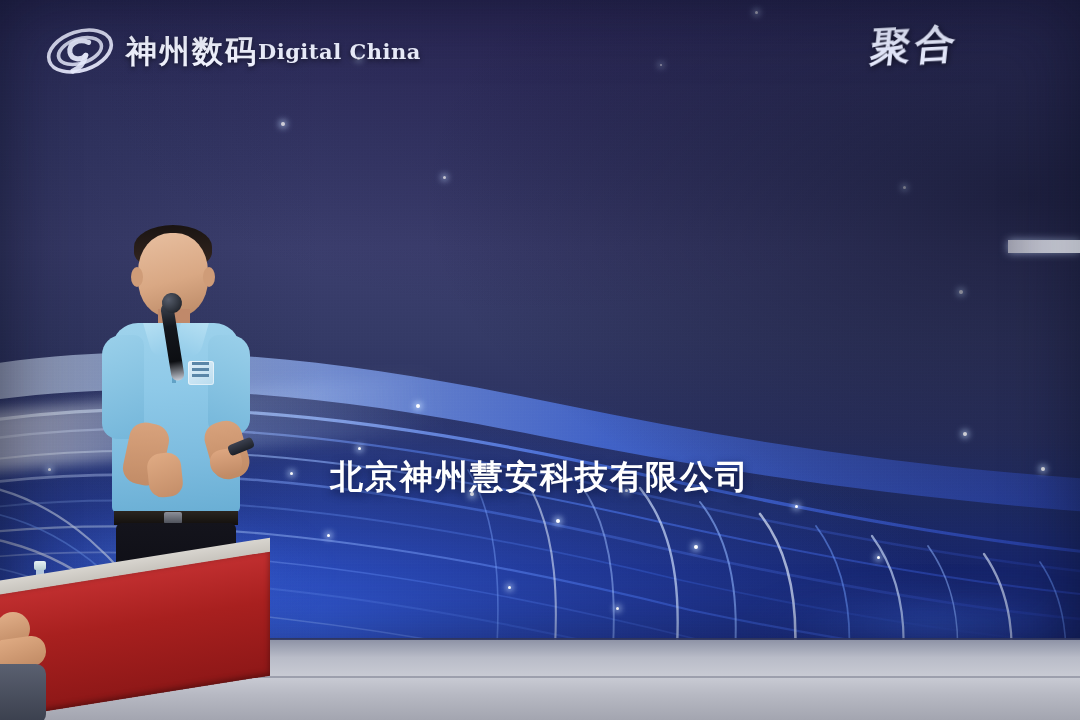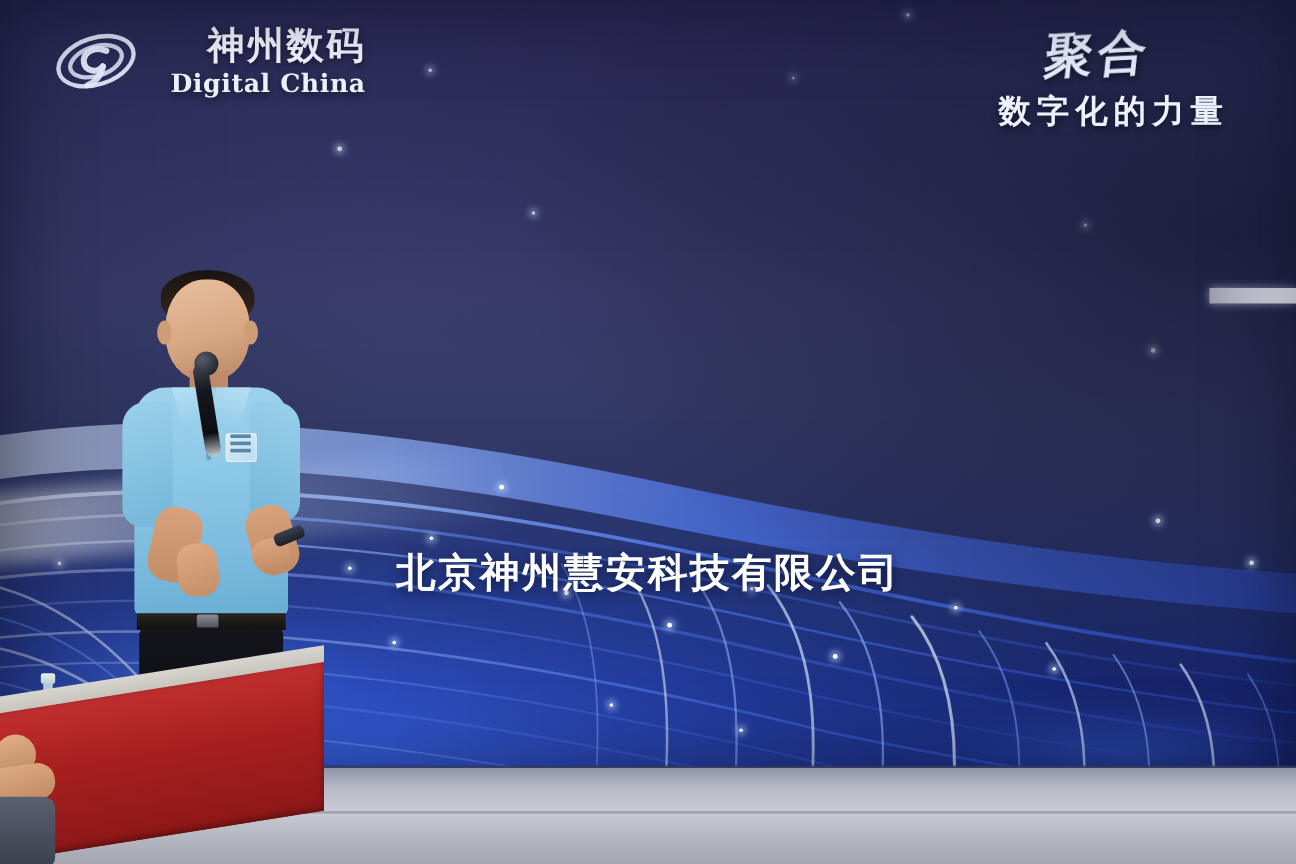--- a/index.html
+++ b/index.html
@@ -55,30 +55,29 @@
     background:linear-gradient(90deg, rgba(255,255,255,.75), rgba(190,215,255,.35) 45%, rgba(140,180,255,0) 100%);
     filter:blur(7px);transform:rotate(-5deg);pointer-events:none;
   }
 
   
   .particle{position:absolute;border-radius:50%;background:#fff;box-shadow:0 0 6px 2px rgba(190,215,255,.85);}
 
   
   .logo-dc{position:absolute;left:44px;top:18px;display:flex;align-items:center;gap:10px;}
   .dc-mark{width:72px;height:66px;flex:0 0 auto;}
-  .dc-words{display:flex;flex-direction:column;line-height:1;text-align:right;}
+  .dc-words{display:flex;flex-direction:row;line-height:1;text-align:right;}
   .dc-cn{
     font-size:31px;font-weight:700;color:#f2f4ff;letter-spacing:2px;
     text-shadow:0 2px 5px rgba(0,0,0,.5);
   }
   .dc-en{
     font-size:21px;font-weight:700;color:#eef1ff;letter-spacing:.5px;margin-top:5px;
     font-family:"DejaVu Serif","Liberation Serif",serif;
     text-shadow:0 2px 5px rgba(0,0,0,.5);
-    margin-left:16px;
   }
 
   .logo-juhe{position:absolute;right:22px;top:18px;text-align:center;width:260px;}
   .juhe-cal{
     font-size:40px;font-weight:700;color:#e8ecff;letter-spacing:4px;
     font-family:"DejaVu Serif","Liberation Serif",serif;
     transform:skewX(-9deg) rotate(-3deg);
     text-shadow:1px 2px 6px rgba(0,0,0,.55);
     filter:blur(.3px);
     margin-right:26px;
@@ -404,21 +403,20 @@
         </g>
       </svg>
       <div class="dc-words">
         <span class="dc-cn">神州数码</span>
         <span class="dc-en">Digital China</span>
       </div>
     </div>
 
     <div class="logo-juhe">
       <div class="juhe-cal">聚合</div>
-      <div class="juhe-sub">数字化的力量</div>
     </div>
 
     <div class="sub-company">北京神州慧安科技有限公司</div>
 
     <div class="right-bar"></div>
     <div class="screen-bezel"></div>
   </div>
 
   <div class="floor-edge"></div>
   <div class="floor">

